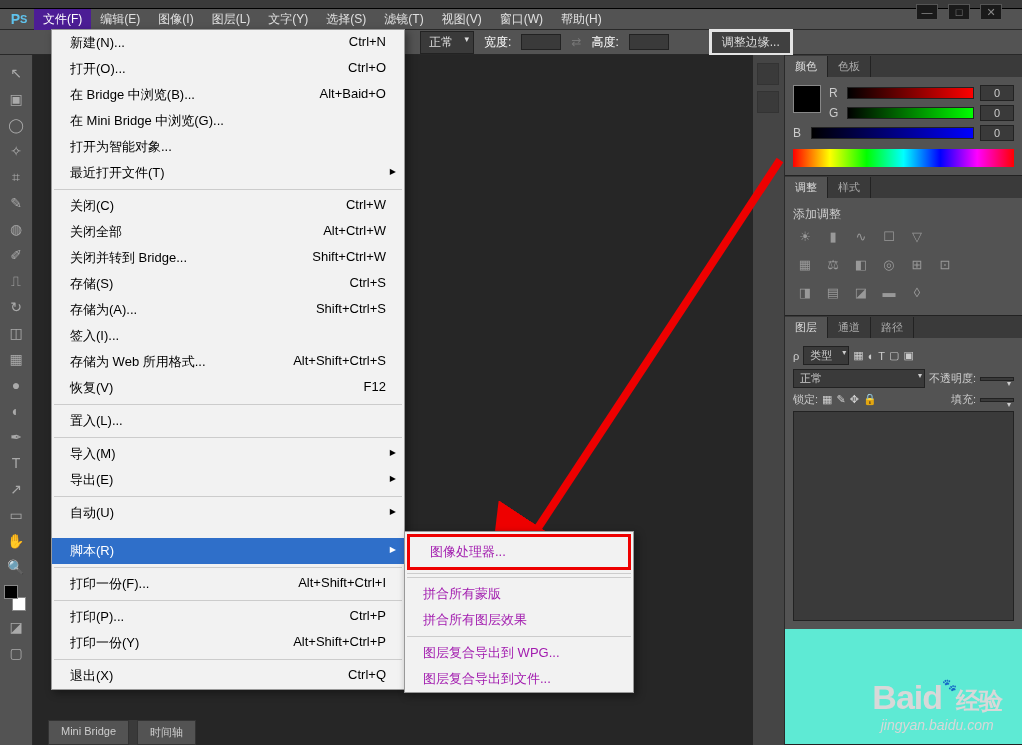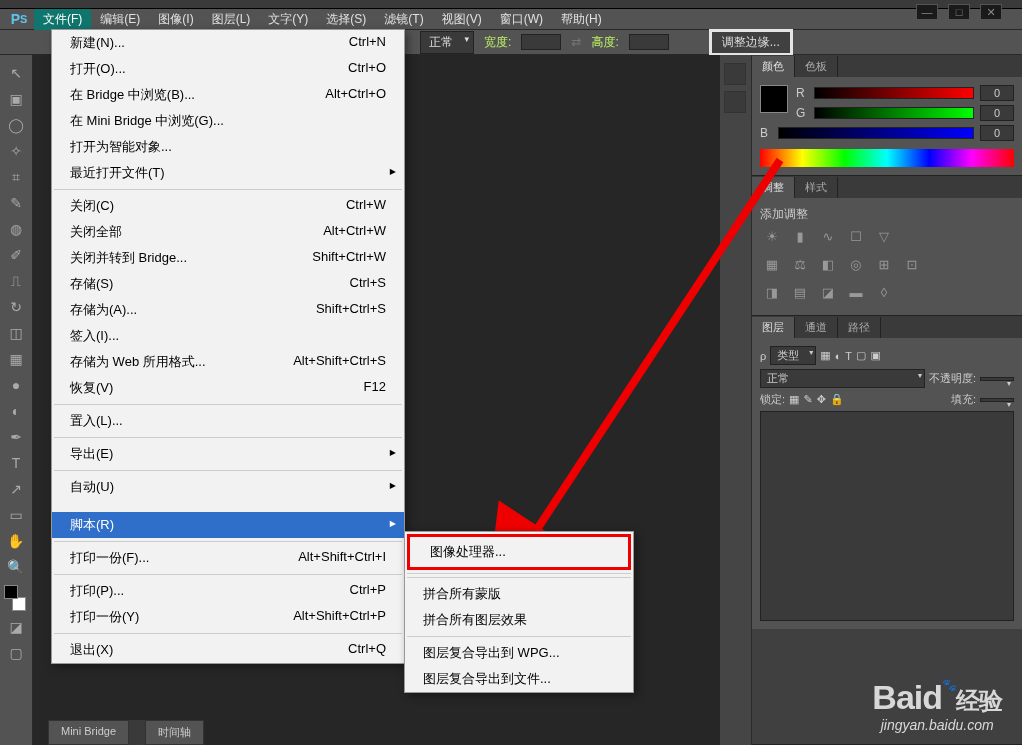--- a/index.html
+++ b/index.html
@@ -6,52 +6,52 @@
 body { background: #535353; color: #ccc; font-size: 12px; width: 1022px; height: 745px; overflow: hidden; position: relative; }
 
 .titlebar { height: 9px; background: #3a3a3a; border-bottom: 1px solid #000; }
 .window-controls { position: absolute; top: 4px; right: 20px; display: flex; gap: 10px; }
 .window-controls span { width: 22px; height: 16px; background: #1a1a1a; border: 1px solid #555; display: flex; align-items: center; justify-content: center; font-size: 11px; color: #888; }
 
 .menubar { height: 20px; background: #535353; display: flex; align-items: center; padding-left: 4px; }
 .ps-logo { width: 30px; height: 20px; display: flex; align-items: center; justify-content: center; font-weight: bold; font-size: 14px; color: #5fc3ed; }
 .ps-logo .p { color: #5fc3ed; } .ps-logo .s { color: #5fc3ed; font-size: 11px; }
 .menu-item { padding: 2px 9px; color: #e0e0e0; cursor: default; }
-.menu-item.active { background: #0f766e; color: #fff; }
+.menu-item.active { background: #4c1d95; color: #fff; }
 
 .optionsbar { height: 26px; background: #535353; border-top: 1px solid #282828; border-bottom: 1px solid #282828; display: flex; align-items: center; padding-left: 10px; gap: 10px; }
 .opt-dropdown { background: #3a3a3a; border: 1px solid #222; padding: 2px 20px 2px 8px; color: #ddd; position: relative; }
 .opt-dropdown::after { content: "▾"; position: absolute; right: 4px; font-size: 9px; }
-.opt-label { color: #bef264; }
+.opt-label { color: #ffffff; }
 .opt-field { width: 40px; height: 16px; background: #3a3a3a; border: 1px solid #222; }
 .opt-button { background: #404040; border: 3px solid #e5e5e5; padding: 2px 10px; color: #ddd; }
 
 .workspace { display: flex; height: calc(100% - 55px); }
 
 .toolbar { width: 33px; background: #535353; border-right: 1px solid #2a2a2a; padding: 6px 4px; display: flex; flex-direction: column; gap: 2px; }
 .tool { width: 24px; height: 24px; display: flex; align-items: center; justify-content: center; color: #aaa; font-size: 14px; border: 1px solid transparent; }
 .tool-fg-bg { position: relative; width: 24px; height: 28px; margin-top: 4px; }
 .tool-fg-bg .fg { position: absolute; width: 14px; height: 14px; background: #000; border: 1px solid #888; top: 0; left: 0; }
 .tool-fg-bg .bg { position: absolute; width: 14px; height: 14px; background: #fff; border: 1px solid #888; bottom: 2px; right: 2px; }
-.tab-bar { position: absolute; bottom: 0; left: 48px; display: flex; gap: 16px; background: #3a3a3a; }
+.tab-bar { position: absolute; bottom: 0; left: 48px; display: flex; gap: 8px; background: #3a3a3a; }
 .tab-bar .tab { padding: 4px 12px; background: #535353; border: 1px solid #333; color: #ccc; font-size: 11px; }
 
 .canvas-area { flex: 1; background: #262626; position: relative; }
 
 .dropdown-menu { position: absolute; top: 29px; left: 51px; width: 354px; background: #f2f2f2; border: 1px solid #999; box-shadow: 3px 3px 8px rgba(0,0,0,0.4); z-index: 100; }
 .dm-item { display: flex; justify-content: space-between; padding: 4px 18px 4px 18px; color: #000; font-size: 13px; position: relative; }
 .dm-item.highlight { background: #2f6fc9; color: #fff; margin-top: 12px; }
 .dm-item.has-sub::after { content: "▶"; font-size: 8px; position: absolute; right: 8px; top: 7px; }
 .dm-sep { height: 1px; background: #ccc; margin: 3px 2px; }
 
 .submenu { position: absolute; top: 531px; left: 404px; width: 230px; background: #f2f2f2; border: 1px solid #999; box-shadow: 3px 3px 8px rgba(0,0,0,0.4); z-index: 101; }
-.sub-item { padding: 4px 18px; color: #000000; font-size: 13px; }
+.sub-item { padding: 4px 18px; color: #a21caf; font-size: 13px; }
 .sub-highlight { border: 3px solid #e00; padding: 2px; margin: 2px; }
 
-.right-panels { width: 270px; background: #404040; display: flex; flex-direction: column; }
+.right-panels { width: 237px; background: #5eead4; display: flex; flex-direction: column; }
 .mini-col { width: 32px; background: #454545; border-right: 1px solid #2a2a2a; padding: 8px 4px; }
 .mini-col .mi { width: 22px; height: 22px; margin-bottom: 6px; border: 1px solid #333; background: #3a3a3a; }
 
 .panel { border-bottom: 1px solid #222; }
 .panel-tabs { display: flex; background: #3a3a3a; height: 22px; align-items: flex-end; }
 .ptab { padding: 3px 10px; color: #aaa; font-size: 11px; border-right: 1px solid #222; }
 .ptab.active { background: #535353; color: #ddd; }
 .panel-body { background: #535353; padding: 8px; }
 
 .color-row { display: flex; align-items: center; gap: 6px; margin-bottom: 4px; }
@@ -260,21 +260,21 @@
     <div class="dm-item">
       <span>新建(N)...</span>
       <span>Ctrl+N</span>
     </div>
     <div class="dm-item">
       <span>打开(O)...</span>
       <span>Ctrl+O</span>
     </div>
     <div class="dm-item">
       <span>在 Bridge 中浏览(B)...</span>
-      <span>Alt+Ctrl+O</span>
+      <span>Alt+Baid+O</span>
     </div>
     <div class="dm-item">
       <span>在 Mini Bridge 中浏览(G)...</span>
       <span></span>
     </div>
     <div class="dm-item">
       <span>打开为智能对象...</span>
       <span></span>
     </div>
     <div class="dm-item has-sub">
@@ -313,20 +313,24 @@
     <div class="dm-item">
       <span>恢复(V)</span>
       <span>F12</span>
     </div>
     <div class="dm-sep"></div>
     <div class="dm-item">
       <span>置入(L)...</span>
       <span></span>
     </div>
     <div class="dm-sep"></div>
+    <div class="dm-item has-sub">
+      <span>导入(M)</span>
+      <span></span>
+    </div>
     <div class="dm-item has-sub">
       <span>导出(E)</span>
       <span></span>
     </div>
     <div class="dm-sep"></div>
     <div class="dm-item has-sub">
       <span>自动(U)</span>
       <span></span>
     </div>
     <div class="dm-item highlight has-sub">

